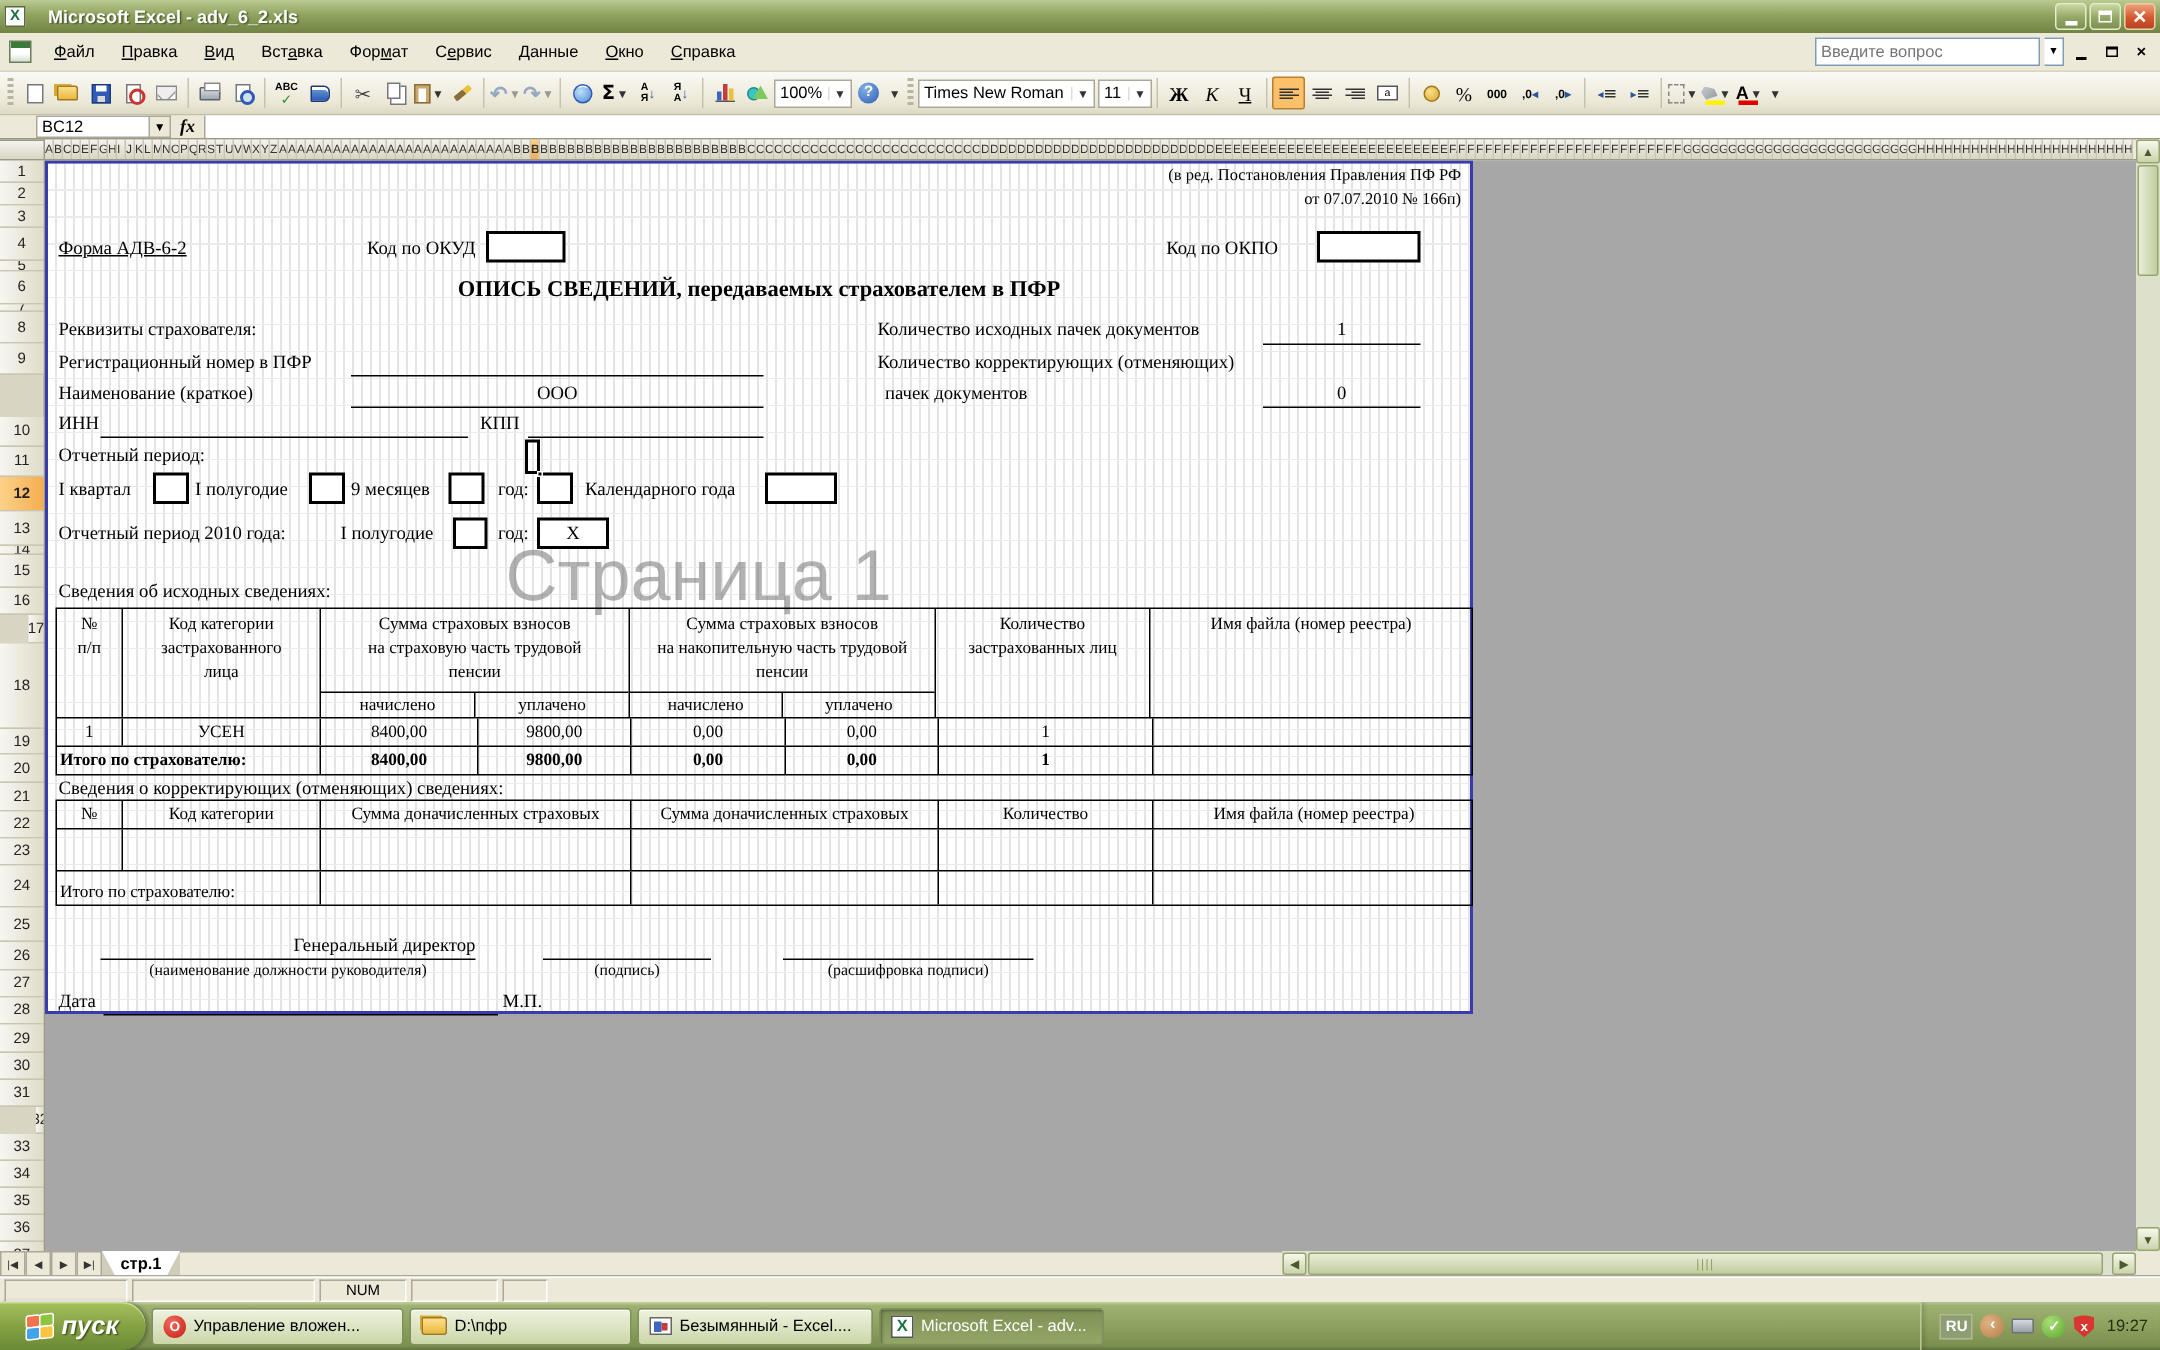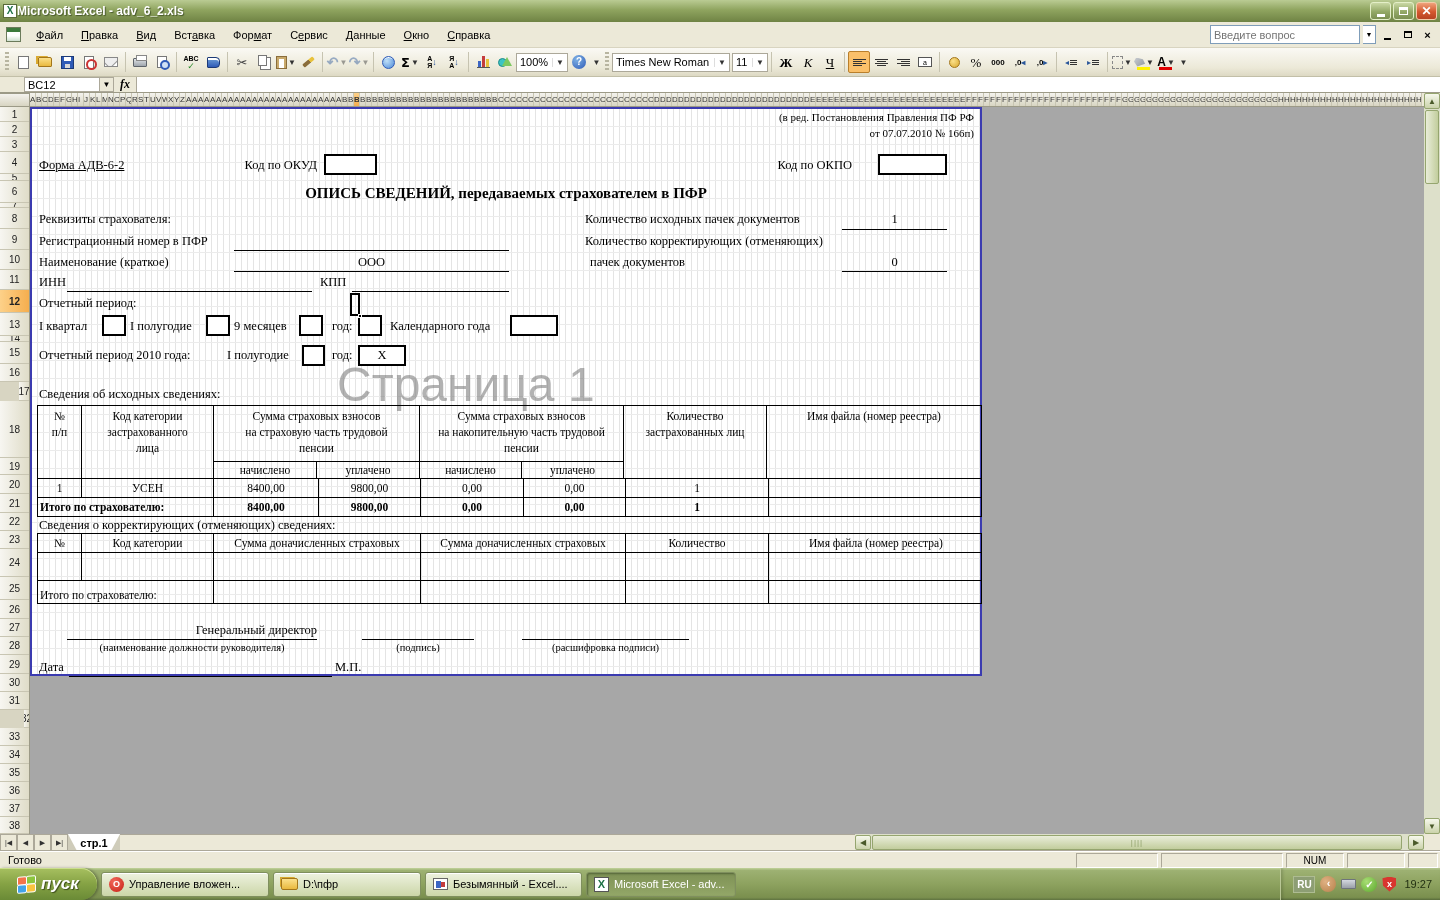--- a/index.html
+++ b/index.html
@@ -4,21 +4,21 @@
 <style>
 *{box-sizing:border-box;margin:0;padding:0}
 html,body{width:1440px;height:900px}
 body{position:relative;font-family:"Liberation Sans",sans-serif;background:#ECE9D8;overflow:hidden;font-size:11px}
 .abs{position:absolute}
 u{text-decoration:underline}
 
 
 #titlebar{position:absolute;left:0;top:0;width:1440px;height:22px;background:linear-gradient(180deg,#BACB93,#8FA45F 45%,#6F8344);display:flex;align-items:center;padding:0 3px;color:#fff}
 .excel-ico{width:14px;height:14px;background:#fff;border:1px solid #5a6b3a;color:#1E7145;font:bold 10px/12px "Liberation Sans",sans-serif;text-align:center}
-.tb-title{font-weight:bold;font-size:12px;text-shadow:1px 1px 1px #47572b;margin-left:0;flex:1}
+.tb-title{font-weight:bold;font-size:12px;text-shadow:1px 1px 1px #47572b;margin-left:15px;flex:1}
 .winbtn{width:21px;height:18px;border:1px solid #E4EFC8;border-radius:3px;margin-left:2px;display:flex;align-items:center;justify-content:center;color:#fff;font-weight:bold;background:linear-gradient(180deg,#C9D8A4,#93A866 55%,#7C9052)}
 .winbtn.close{background:linear-gradient(180deg,#EFA27B,#D4572E 55%,#B74323);border-color:#F4CBA8}
 .g-min{width:8px;height:3px;background:#fff;margin-top:8px}
 .g-restore{width:9px;height:8px;border:1px solid #fff;border-top-width:3px}
 .g-x{font-size:12px;line-height:12px}
 
 
 #menubar{position:absolute;left:0;top:22px;width:1440px;height:26px;background:#ECE9D8;border-bottom:1px solid #D8D4C0;display:flex;align-items:center;padding:0 4px}
 .sheet-ico{width:15px;height:15px;background:linear-gradient(180deg,#fff 60%,#cfe0cf);border:1px solid #6b7b5b;margin:0 6px 0 2px;box-shadow:inset 0 4px 0 #3c7a3c}
 .menu-item{padding:4px 9px;color:#000;cursor:default}
@@ -672,21 +672,21 @@
   <div id="rowheads">
       <div class="rowhead" style="height: 15px;">1</div>
       <div class="rowhead" style="height: 15px;">2</div>
       <div class="rowhead" style="height: 15px;">3</div>
       <div class="rowhead" style="height: 22px;">4</div>
       <div class="rowhead" style="height: 7px;">5</div>
       <div class="rowhead" style="height: 22px;">6</div>
       <div class="rowhead" style="height: 5px;">7</div>
       <div class="rowhead" style="height: 21px;">8</div>
       <div class="rowhead" style="height: 21px;">9</div>
-      <div class="rowhead" style="height: 20px;">10</div>
+      <div class="rowhead" style="height: 20px; margin-top: 28px;">10</div>
       <div class="rowhead" style="height: 20px;">11</div>
       <div class="rowhead sel" style="height: 23px;">12</div>
       <div class="rowhead" style="height: 23px;">13</div>
       <div class="rowhead" style="height: 6px;">14</div>
       <div class="rowhead" style="height: 22px;">15</div>
       <div class="rowhead" style="height: 18px;">16</div>
       <div class="rowhead" style="height: 19px; margin-left: 19px;">17</div>
       <div class="rowhead" style="height: 57px;">18</div>
       <div class="rowhead" style="height: 17px;">19</div>
       <div class="rowhead" style="height: 19px;">20</div>
@@ -900,21 +900,20 @@
   <span id="tabfill"></span>
   <span id="hscroll">
     <span class="sbtn" style="width:16px;height:15px;margin-top:0">◀</span>
     <span id="hthumb">||||</span>
     <span class="sbtn" style="width:16px;height:15px;position:absolute;right:0;top:1px">▶</span>
   </span>
   <span id="hcorner"></span>
 </div>
 
 <div id="statusbar">
-  <span id="status-text">Готово</span>
   <span class="spanel" style="width:82px"></span>
   <span class="spanel" style="width:122px"></span>
   <span class="spanel" style="width:58px">NUM</span>
   <span class="spanel" style="width:58px"></span>
   <span class="spanel" style="width:30px;margin-right:2px"></span>
 </div>
 
 <div id="taskbar">
   <div id="startbtn">
     <span class="flag">

